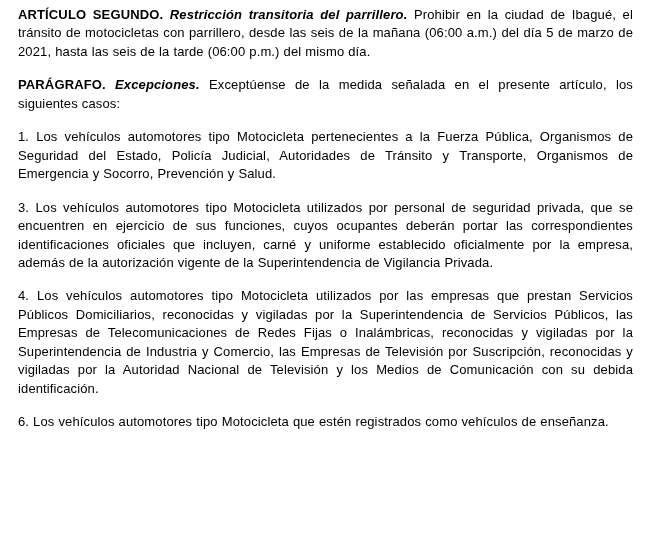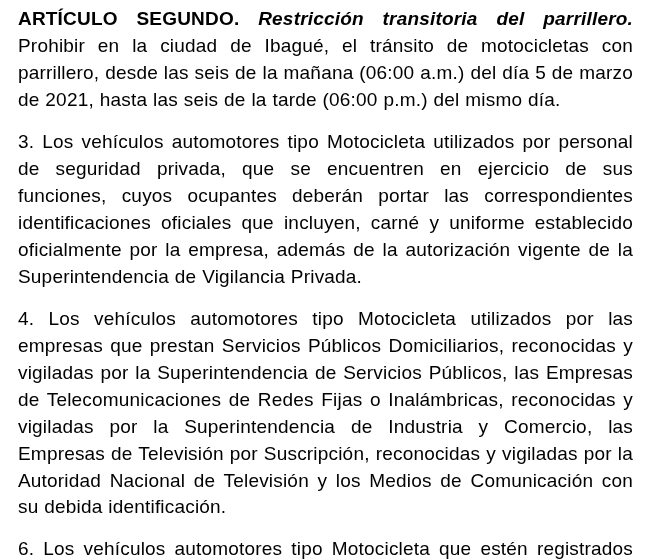--- a/index.html
+++ b/index.html
@@ -16,21 +16,21 @@
   }
   .page {
     box-sizing: border-box;
     width: 647px;
     height: 559px;
     padding: 6px 14px 0 18px;
     background: #ffffff;
   }
   p.para {
     margin: 0 0 15px 0;
-    font-size: 19px;
+    font-size: 13px;
     line-height: 1.42;
     text-align: justify;
     letter-spacing: 0.01em;
     word-spacing: 0.02em;
   }
   p.para:last-child {
     margin-bottom: 0;
   }
   .lead {
     font-weight: bold;
@@ -44,21 +44,29 @@
 <body>
 
 <div class="page">
 
   <p class="para">
     <span class="lead">ARTÍCULO SEGUNDO.</span>
     <span class="lead-italic">Restricción transitoria del parrillero.</span>
     <span>Prohibir en la ciudad de Ibagué, el tránsito de motocicletas con parrillero, desde las seis de la mañana (06:00 a.m.) del día 5 de marzo de 2021, hasta las seis de la tarde (06:00 p.m.) del mismo día.</span>
   </p>
 
+  <p class="para">
+    <span class="lead">PARÁGRAFO.</span>
+    <span class="lead-italic">Excepciones.</span>
+    <span>Exceptúense de la medida señalada en el presente artículo, los siguientes casos:</span>
+  </p>
 
+  <p class="para">
+    <span>1. Los vehículos automotores tipo Motocicleta pertenecientes a la Fuerza Pública, Organismos de Seguridad del Estado, Policía Judicial, Autoridades de Tránsito y Transporte, Organismos de Emergencia y Socorro, Prevención y Salud.</span>
+  </p>
 
 
   <p class="para">
     <span>3. Los vehículos automotores tipo Motocicleta utilizados por personal de seguridad privada, que se encuentren en ejercicio de sus funciones, cuyos ocupantes deberán portar las correspondientes identificaciones oficiales que incluyen, carné y uniforme establecido oficialmente por la empresa, además de la autorización vigente de la Superintendencia de Vigilancia Privada.</span>
   </p>
 
   <p class="para">
     <span>4. Los vehículos automotores tipo Motocicleta utilizados por las empresas que prestan Servicios Públicos Domiciliarios, reconocidas y vigiladas por la Superintendencia de Servicios Públicos, las Empresas de Telecomunicaciones de Redes Fijas o Inalámbricas, reconocidas y vigiladas por la Superintendencia de Industria y Comercio, las Empresas de Televisión por Suscripción, reconocidas y vigiladas por la Autoridad Nacional de Televisión y los Medios de Comunicación con su debida identificación.</span>
   </p>
 

